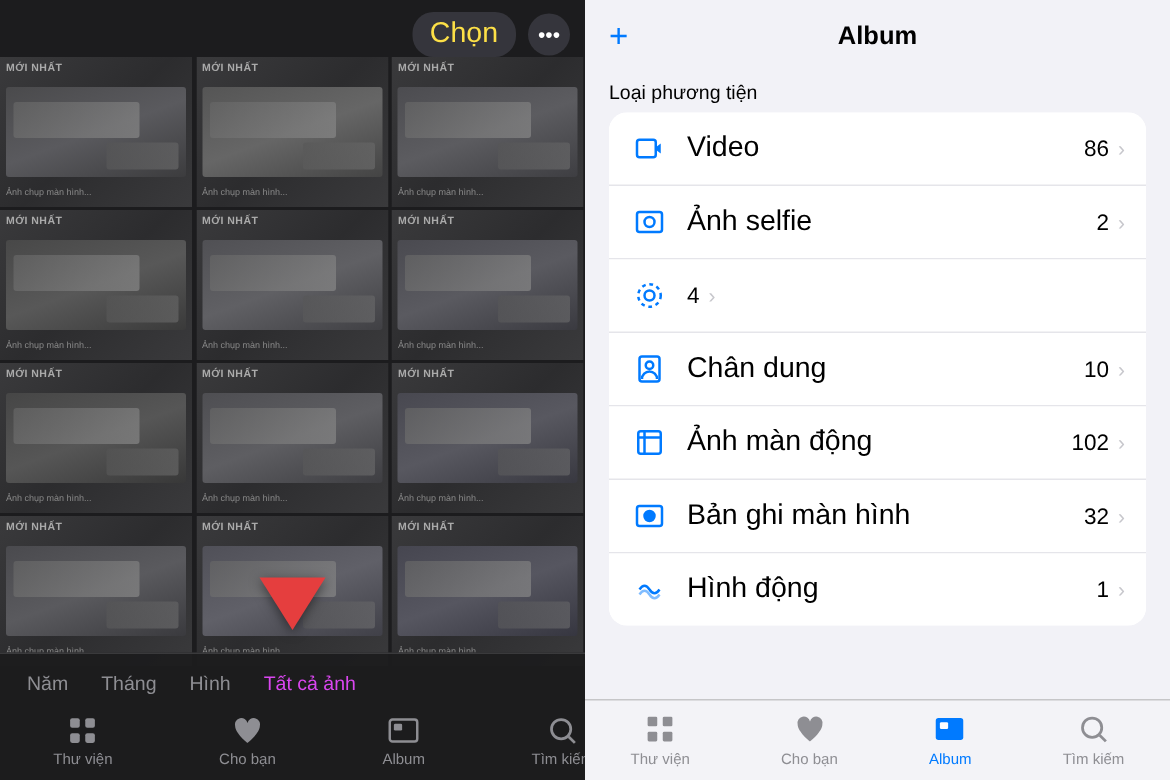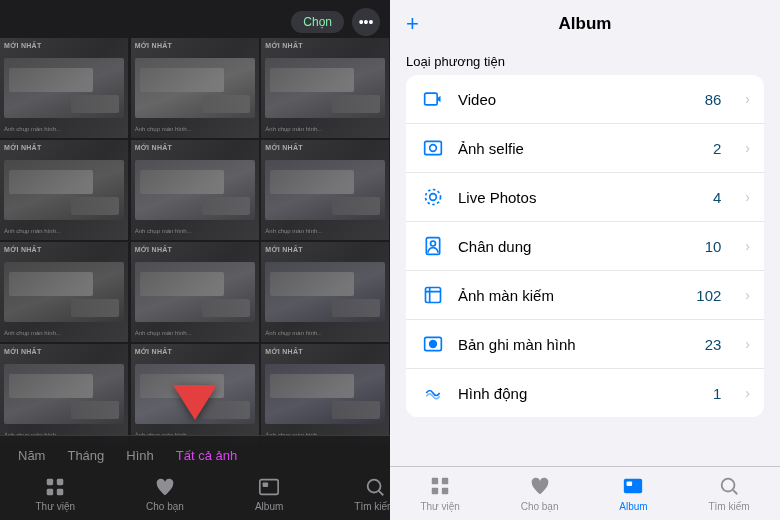--- a/index.html
+++ b/index.html
@@ -88,25 +88,25 @@
       display: flex;
       justify-content: flex-end;
       align-items: center;
       padding: 8px 10px;
       gap: 8px;
       z-index: 10;
     }
 
     .btn-chon {
       background: rgba(60,60,67,0.8);
-      color: #86efac;
+      color: #fde047;
       border: none;
       border-radius: 14px;
       padding: 4px 12px;
-      font-size: 12px;
+      font-size: 19px;
       font-weight: 500;
     }
 
     .btn-more {
       background: rgba(60,60,67,0.8);
       color: white;
       border: none;
       border-radius: 50%;
       width: 28px; height: 28px;
       font-size: 14px;
@@ -249,28 +249,28 @@
       align-items: center;
       justify-content: center;
       margin-right: 12px;
       font-size: 16px;
       color: #007aff;
       flex-shrink: 0;
     }
 
     .item-label {
       flex: 1;
-      font-size: 15px;
+      font-size: 19px;
       color: #000;
     }
 
     .item-count {
       font-size: 15px;
-      color: #0c4a6e;
-      margin-right: 24px;
+      color: #000000;
+      margin-right: 6px;
     }
 
     .item-chevron {
       color: #c7c7cc;
       font-size: 14px;
     }
 
     .bottom-nav-right {
       background: rgba(242,242,247,0.95);
       border-top: 0.5px solid #c6c6c8;
@@ -491,21 +491,20 @@
         <span class="item-chevron">›</span>
       </div>
 
       <div class="list-item">
         <div class="item-icon">
           <svg width="20" height="20" viewBox="0 0 24 24" fill="none" stroke="#007aff" stroke-width="2">
               <circle cx="12" cy="12" r="4"></circle>
               <circle cx="12" cy="12" r="9" stroke-dasharray="3,3"></circle>
             </svg>
         </div>
-        <span class="item-label">Live Photos</span>
         <span class="item-count">4</span>
         <span class="item-chevron">›</span>
       </div>
 
       <div class="list-item">
         <div class="item-icon">
           <svg width="20" height="20" viewBox="0 0 24 24" fill="none" stroke="#007aff" stroke-width="2">
               <rect x="4" y="2" width="16" height="20" rx="2"></rect>
               <circle cx="12" cy="9" r="3"></circle>
               <path d="M6 20c0-3.3 2.7-6 6-6s6 2.7 6 6"></path>
@@ -516,34 +515,34 @@
         <span class="item-chevron">›</span>
       </div>
 
       <div class="list-item">
         <div class="item-icon">
           <svg width="20" height="20" viewBox="0 0 24 24" fill="none" stroke="#007aff" stroke-width="2">
               <rect x="3" y="3" width="18" height="18" rx="2"></rect>
               <path d="M3 8h18M8 3v18"></path>
             </svg>
         </div>
-        <span class="item-label">Ảnh màn kiếm</span>
+        <span class="item-label">Ảnh màn động</span>
         <span class="item-count">102</span>
         <span class="item-chevron">›</span>
       </div>
 
       <div class="list-item">
         <div class="item-icon">
           <svg width="20" height="20" viewBox="0 0 24 24" fill="none" stroke="#007aff" stroke-width="2">
               <rect x="2" y="4" width="20" height="16" rx="2"></rect>
               <circle cx="12" cy="12" r="4" fill="#007aff"></circle>
             </svg>
         </div>
         <span class="item-label">Bản ghi màn hình</span>
-        <span class="item-count">23</span>
+        <span class="item-count">32</span>
         <span class="item-chevron">›</span>
       </div>
 
       <div class="list-item">
         <div class="item-icon">
           <svg width="20" height="20" viewBox="0 0 24 24" fill="none" stroke="#007aff" stroke-width="2">
               <path d="M4 12 Q8 6 12 12 Q16 18 20 12"></path>
               <path d="M4 16 Q8 10 12 16 Q16 22 20 16" opacity="0.5"></path>
             </svg>
         </div>

